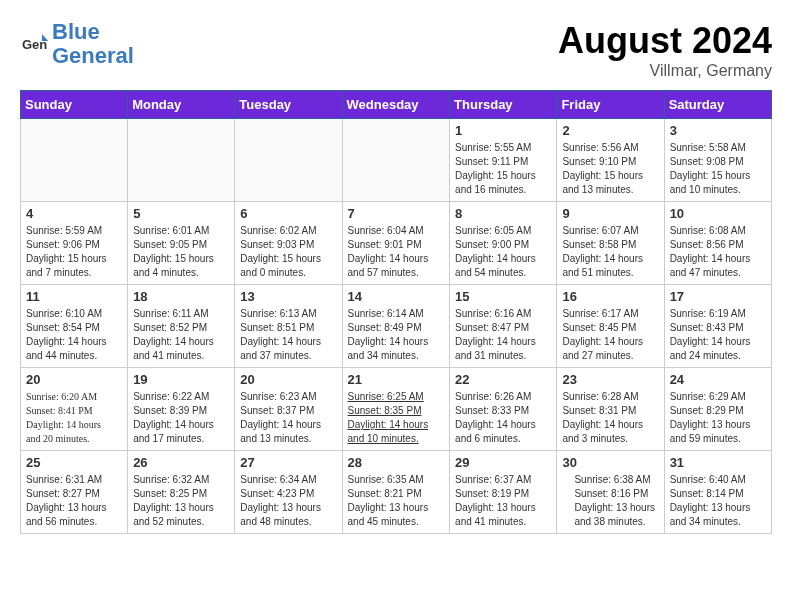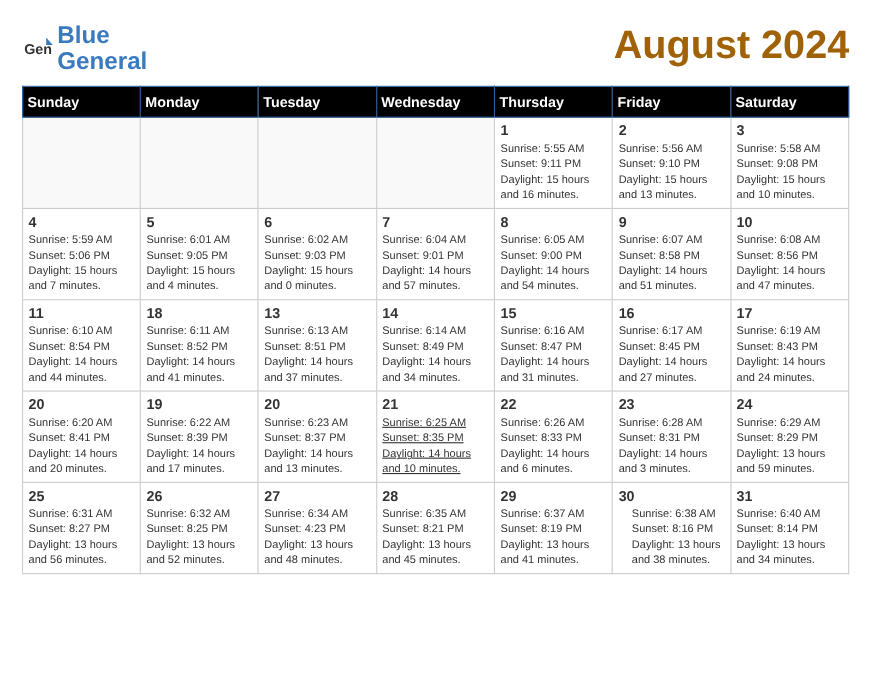--- a/index.html
+++ b/index.html
@@ -33,32 +33,32 @@
       width: 30px;
       height: 30px;
       margin-right: 2px;
     }
     .title-block {
       text-align: right;
     }
     .month-year {
       font-size: 36px;
       font-weight: bold;
-      color: #a16207;
+      color: #000000;
     }
     .location {
       font-size: 16px;
       color: #555;
     }
     .calendar {
       width: 100%;
       border-collapse: collapse;
     }
     .calendar th {
-      background: #000000;
+      background: #6d28d9;
       color: #fff;
       font-size: 13px;
       font-weight: bold;
       padding: 6px 4px;
       text-align: left;
       border: 1px solid #2a5f99;
     }
     .calendar td {
       border: 1px solid #ccc;
       vertical-align: top;
@@ -97,20 +97,21 @@
       <text x="2" y="20" font-size="13" font-weight="bold" fill="#333">Gen</text>
       <polygon points="22,5 28,12 22,12" fill="#3a7abf"></polygon>
     </svg>
     <div class="logo-text">
       <div style="color:#3a7abf;">Blue</div>
       <div><span>General</span></div>
     </div>
   </div>
   <div class="title-block">
     <div class="month-year">August 2024</div>
+    <div class="location">Villmar, Germany</div>
   </div>
 </div>
 
 <table class="calendar">
   <thead>
     <tr>
     <th>Sunday</th>
         <th>Monday</th>
         <th>Tuesday</th>
         <th>Wednesday</th>
@@ -144,21 +145,21 @@
           <div class="day-info" style="white-space: pre-line;">Sunrise: 5:58 AM
 Sunset: 9:08 PM
 Daylight: 15 hours
 and 10 minutes.</div>
         </td>
       </tr>
       <tr>
         <td>
           <span class="day-number">4</span>
           <div class="day-info" style="white-space: pre-line;">Sunrise: 5:59 AM
-Sunset: 5:06 PM
+Sunset: 9:06 PM
 Daylight: 15 hours
 and 7 minutes.</div>
         </td>
         <td>
           <span class="day-number">5</span>
           <div class="day-info" style="white-space: pre-line;">Sunrise: 6:01 AM
 Sunset: 9:05 PM
 Daylight: 15 hours
 and 4 minutes.</div>
         </td>
@@ -245,21 +246,21 @@
           <span class="day-number">17</span>
           <div class="day-info" style="white-space: pre-line;">Sunrise: 6:19 AM
 Sunset: 8:43 PM
 Daylight: 14 hours
 and 24 minutes.</div>
         </td>
       </tr>
       <tr>
         <td>
           <span class="day-number">20</span>
-          <div class="day-info" style="white-space: pre-line;">Sunrise: 6:20 AM
+          <div class="day-info" style="white-space: pre-line; font-family: Liberation Serif, serif;">Sunrise: 6:20 AM
 Sunset: 8:41 PM
 Daylight: 14 hours
 and 20 minutes.</div>
         </td>
         <td>
           <span class="day-number">19</span>
           <div class="day-info" style="white-space: pre-line;">Sunrise: 6:22 AM
 Sunset: 8:39 PM
 Daylight: 14 hours
 and 17 minutes.</div>

